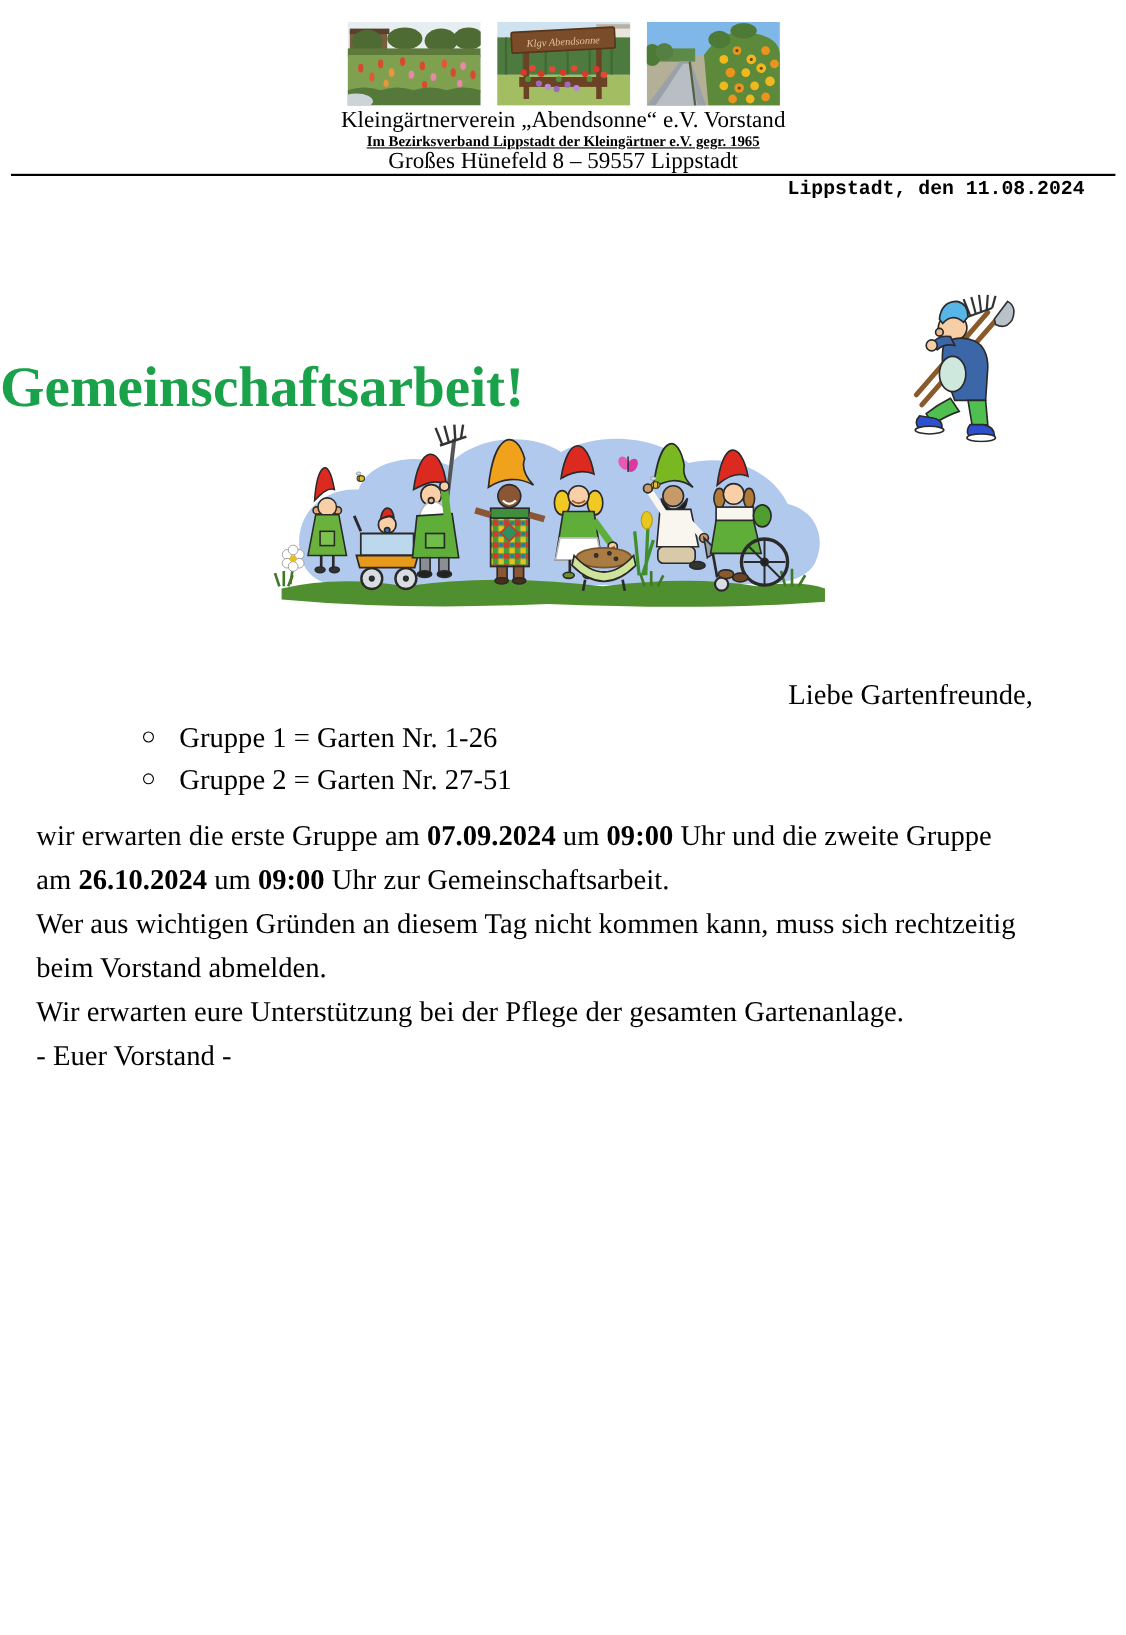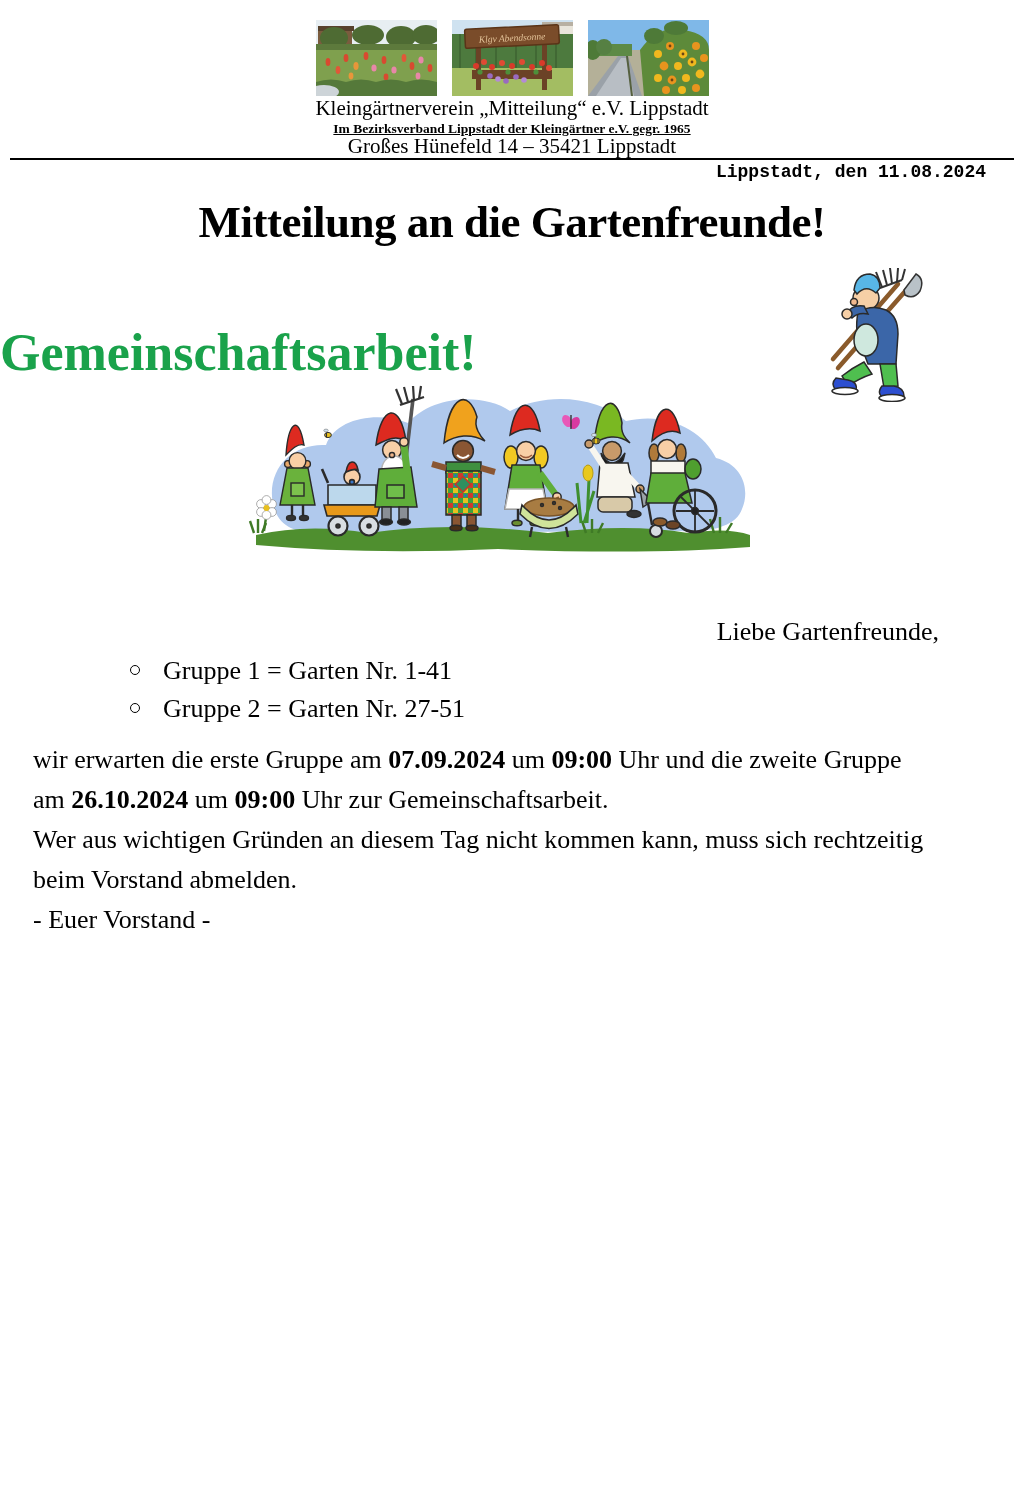--- a/index.html
+++ b/index.html
@@ -146,27 +146,26 @@
           <circle cx="94" cy="70" r="4" fill="#f0b81e"></circle>
         <circle cx="108" cy="68" r="4" fill="#e8941e"></circle>
         <circle cx="82" cy="26" r="1.4" fill="#6b4414"></circle>
           <circle cx="95" cy="34" r="1.4" fill="#6b4414"></circle>
         <circle cx="84" cy="60" r="1.4" fill="#6b4414"></circle>
           <circle cx="104" cy="42" r="1.4" fill="#6b4414"></circle>
       </g>
     </svg>
   </div>
 
-  <div class="org-name">Kleingärtnerverein „Mitteilung“ e.V. Lippstadt</div>
+  <div class="org-name">Kleingärtnerverein „Abendsonne“ e.V. Vorstand</div>
   <div class="org-aff">Im Bezirksverband Lippstadt der Kleingärtner e.V. gegr. 1965</div>
-  <div class="org-addr">Großes Hünefeld 14 – 35421 Lippstadt</div>
+  <div class="org-addr">Großes Hünefeld 8 – 59557 Lippstadt</div>
   <div class="rule"></div>
   <div class="date-line">Lippstadt, den 11.08.2024</div>
 
-  <h1 class="title">Mitteilung an die Gartenfreunde!</h1>
   <h2 class="subtitle" style="color: rgb(26, 162, 75);">Gemeinschaftsarbeit!</h2>
 
   <svg class="man-art" viewBox="0 0 100 138">
     <g stroke="#8a5a2b" stroke-width="4.5" stroke-linecap="round">
       <line x1="10" y1="104" x2="80" y2="24"></line>
       <line x1="5" y1="95" x2="70" y2="20"></line>
     </g>
     <path d="M76 26 L88 10 Q97 15 92 27 Q86 36 77 31 Z" fill="#b9c2c8" stroke="#333" stroke-width="1.5"></path>
     <g stroke="#333" stroke-width="2">
       <line x1="52" y1="24" x2="74" y2="16"></line>
@@ -370,28 +369,29 @@
     </g>
   </svg>
 
   <div class="letter">
     <p class="salutation">Liebe Gartenfreunde,</p>
 
 
     <div class="group-list">
       <div class="list-item">
         <span class="bullet"></span>
-        <span>Gruppe 1 = Garten Nr. 1-41</span>
+        <span>Gruppe 1 = Garten Nr. 1-26</span>
       </div>
       <div class="list-item">
         <span class="bullet"></span>
         <span>Gruppe 2 = Garten Nr. 27-51</span>
       </div>
     </div>
 
     <p class="p2"><span>wir erwarten die erste Gruppe am </span><span class="b">07.09.2024</span><span> um </span><span class="b">09:00</span><span> Uhr und die zweite Gruppe am </span><span class="b">26.10.2024</span><span> um </span><span class="b">09:00</span><span> Uhr zur Gemeinschaftsarbeit.</span></p>
 
     <p class="p3">Wer aus wichtigen Gründen an diesem Tag nicht kommen kann, muss sich rechtzeitig beim Vorstand abmelden.</p>
 
+    <p class="p4">Wir erwarten eure Unterstützung bei der Pflege der gesamten Gartenanlage.</p>
 
     <p class="signoff">- Euer Vorstand -</p>
   </div>
 </div>
 
 </body></html>

